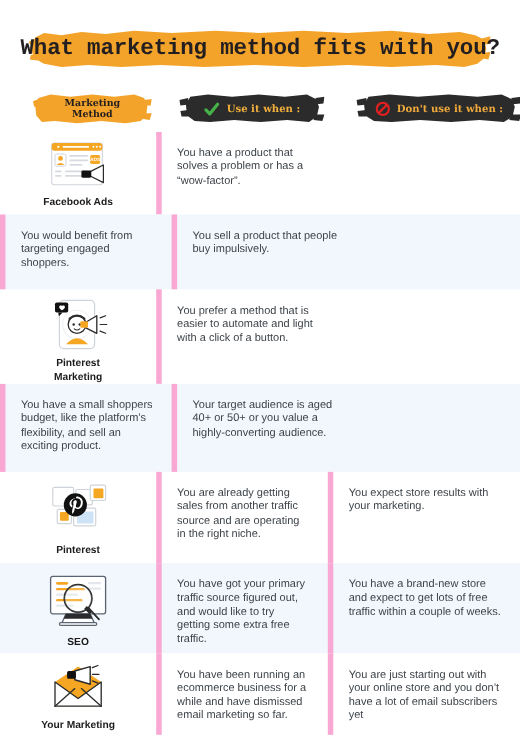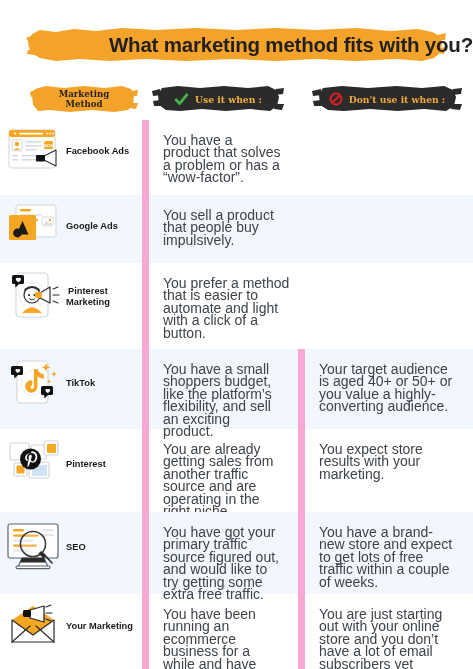--- a/index.html
+++ b/index.html
@@ -28,43 +28,43 @@
     width: 420px;
     height: 38px;
   }
   .title-text {
     position: absolute;
     left: 0;
     top: 0;
     width: 473px;
     height: 38px;
     line-height: 38px;
-    text-align: right;
-    font-family: Liberation Sans, sans-serif;
+    text-align: center;
+    font-family: Liberation Mono, monospace;
     font-weight: bold;
     font-size: 20.5px;
     color: #231f20;
     letter-spacing: -0.2px;
     white-space: nowrap;
   }
 
   
   .head-row {
     position: relative;
     height: 34px;
     margin-top: 16px;
   }
   .head-cell {
     position: absolute;
     top: 0;
     height: 30px;
   }
   .head-method  { left: 30px;  width: 108px; }
-  .head-use     { left: 152px; width: 132px; }
-  .head-dont    { left: 312px; width: 150px; }
+  .head-use     { left: 163px; width: 132px; }
+  .head-dont    { left: 324px; width: 150px; }
 
   .brush-svg {
     position: absolute;
     left: 0; top: 0;
     width: 100%;
     height: 100%;
   }
   .head-inner {
     position: absolute;
     left: 0; top: 0;
@@ -106,32 +106,32 @@
     box-sizing: border-box;
     padding: 0;
   }
   .row.tint { background: #f2f7fd; }
 
   .cell-method {
     width: 142px;
     flex: 0 0 142px;
     box-sizing: border-box;
     display: flex;
-    flex-direction: row;
+    flex-direction: column;
     align-items: center;
     justify-content: flex-start;
     padding-top: 6px;
   }
   .cell-text {
     box-sizing: border-box;
     padding: 14px 16px 6px 14px;
-    font-size: 14px;
+    font-size: 10px;
     line-height: 12.4px;
     color: #3d4349;
-    border-left: 7px solid #f9a8d4;
+    border-left: 5px solid #f9a8d4;
     min-height: 100%;
   }
   .cell-use  { width: 156px; flex: 0 0 156px; }
   .cell-dont { width: 175px; flex: 0 0 175px; }
 
   .method-icon {
     width: 66px;
     height: 48px;
     position: relative;
   }
@@ -240,38 +240,21 @@
           <path d="M44 30 L56 24 L56 40 L44 34 Z" fill="#fff" stroke="#2b2b2b" stroke-width="1.1" stroke-linejoin="round"></path>
           <rect x="36" y="29" width="9" height="6.5" rx="1.2" fill="#111"></rect>
         </svg>
       </div>
       <div class="method-name">Facebook Ads</div>
     </div>
     <div class="cell-text cell-use">You have a product that solves a problem or has a “wow-factor”.</div>
   </div>
 
   <div class="row tint" style="height:68px">
-    <div class="cell-method">
-      <div class="method-icon">
-        <svg viewBox="0 0 66 48" width="66" height="48">
-          <rect x="16" y="4" width="40" height="32" rx="2" fill="#fff" stroke="#cfd4da" stroke-width="1"></rect>
-          <rect x="20" y="8" width="11" height="2.6" rx="1.3" fill="#F5A623"></rect>
-          <rect x="20" y="13" width="22" height="2" rx="1" fill="#e3e7ec"></rect>
-          <rect x="20" y="18" width="18" height="2" rx="1" fill="#F5A623"></rect>
-          <rect x="20" y="23" width="14" height="2" rx="1" fill="#e3e7ec"></rect>
-          <rect x="42" y="16" width="11" height="9" rx="1" fill="#fff" stroke="#cfd4da" stroke-width="0.8"></rect>
-          <path d="M43.5 24 L46.5 20 L49 23 L51 21 L52 24 Z" fill="#d6dae0"></path>
-          <circle cx="50" cy="19" r="1.2" fill="#F5A623"></circle>
-          <rect x="9" y="14" width="27" height="25" rx="1.5" fill="#F5A623"></rect>
-          <path d="M22.5 20 L28.5 33.5 L16.5 33.5 Z" fill="#1b1b1b"></path>
-          <circle cx="17.5" cy="32" r="4.4" fill="#1b1b1b"></circle>
-        </svg>
-      </div>
-      <div class="method-name">Google Ads</div>
-    </div>
+    <div class="cell-text cell-use">You would benefit from targeting engaged shoppers.</div>
     <div class="cell-text cell-dont">You sell a product that people buy impulsively.</div>
   </div>
 
   <div class="row" style="height:86px">
     <div class="cell-method">
       <div class="method-icon" style="height:52px">
         <svg viewBox="0 0 66 52" width="66" height="52">
           <rect x="16" y="4" width="32" height="44" rx="4" fill="#fff" stroke="#cfd4da" stroke-width="1.1"></rect>
           <circle cx="32" cy="26" r="13" fill="none" stroke="#eef1f4" stroke-width="1"></circle>
           <path d="M22 44 Q32 33 42 44 Z" fill="#F5A623"></path>
@@ -290,40 +273,20 @@
       </div>
       <div class="method-name">
         <span>Pinterest</span><br>
         <span>Marketing</span>
       </div>
     </div>
     <div class="cell-text cell-dont">You prefer a method that is easier to automate and light with a click of a button.</div>
   </div>
 
   <div class="row tint" style="height:80px">
-    <div class="cell-method">
-      <div class="method-icon" style="height:54px">
-        <svg viewBox="0 0 66 54" width="66" height="54">
-          <rect x="17" y="6" width="31" height="42" rx="4" fill="#fff" stroke="#cfd4da" stroke-width="1.1"></rect>
-          <circle cx="33" cy="28" r="12" fill="none" stroke="#eef1f4" stroke-width="1.2"></circle>
-          <path d="M37.5 14 L37.5 31.5 a6.2 6.2 0 1 1 -5.2 -6.1 l0 5.2 a1.6 1.6 0 1 0 1.6 1.6 L33.9 14 Z
-                   M37.5 14 q1.2 4.6 6.4 5.2 l0 4.6 q-4.4 -0.4 -6.4 -2.6 Z" fill="#F5A623"></path>
-          <rect x="11" y="11" width="12" height="9" rx="1.6" fill="#111"></rect>
-          <path d="M14 20 L18 20 L14.5 23.5 Z" fill="#111"></path>
-          <path d="M15.4 15.3 a1.5 1.5 0 0 1 2.4 -1.1 a1.5 1.5 0 0 1 2.4 1.1 c0 1.5 -2.4 2.8 -2.4 2.8 s-2.4 -1.3 -2.4 -2.8 z" fill="#fff"></path>
-          <rect x="41" y="31" width="12" height="9" rx="1.6" fill="#111"></rect>
-          <path d="M44 40 L48 40 L44.5 43.5 Z" fill="#111"></path>
-          <path d="M45.4 35.3 a1.5 1.5 0 0 1 2.4 -1.1 a1.5 1.5 0 0 1 2.4 1.1 c0 1.5 -2.4 2.8 -2.4 2.8 s-2.4 -1.3 -2.4 -2.8 z" fill="#fff"></path>
-          <path d="M46 8 L47.2 11.2 L50.4 12.4 L47.2 13.6 L46 16.8 L44.8 13.6 L41.6 12.4 L44.8 11.2 Z" fill="#F5A623"></path>
-          <path d="M54 16 L54.8 18.2 L57 19 L54.8 19.8 L54 22 L53.2 19.8 L51 19 L53.2 18.2 Z" fill="#F5A623"></path>
-          <path d="M49 24 L49.6 25.7 L51.3 26.3 L49.6 26.9 L49 28.6 L48.4 26.9 L46.7 26.3 L48.4 25.7 Z" fill="#F5A623"></path>
-        </svg>
-      </div>
-      <div class="method-name">TikTok</div>
-    </div>
     <div class="cell-text cell-use">You have a small shoppers budget, like the platform’s flexibility, and sell an exciting product.</div>
     <div class="cell-text cell-dont">Your target audience is aged 40+ or 50+ or you value a highly-converting audience.</div>
   </div>
 
   <div class="row" style="height:83px">
     <div class="cell-method">
       <div class="method-icon" style="height:56px">
         <svg viewBox="0 0 66 56" width="66" height="56">
           <rect x="10" y="8" width="19" height="17" rx="1.5" fill="#fff" stroke="#cfd4da" stroke-width="1.1"></rect>
           <rect x="31" y="10" width="15" height="14" rx="1.5" fill="#fff" stroke="#cfd4da" stroke-width="1.1"></rect>

